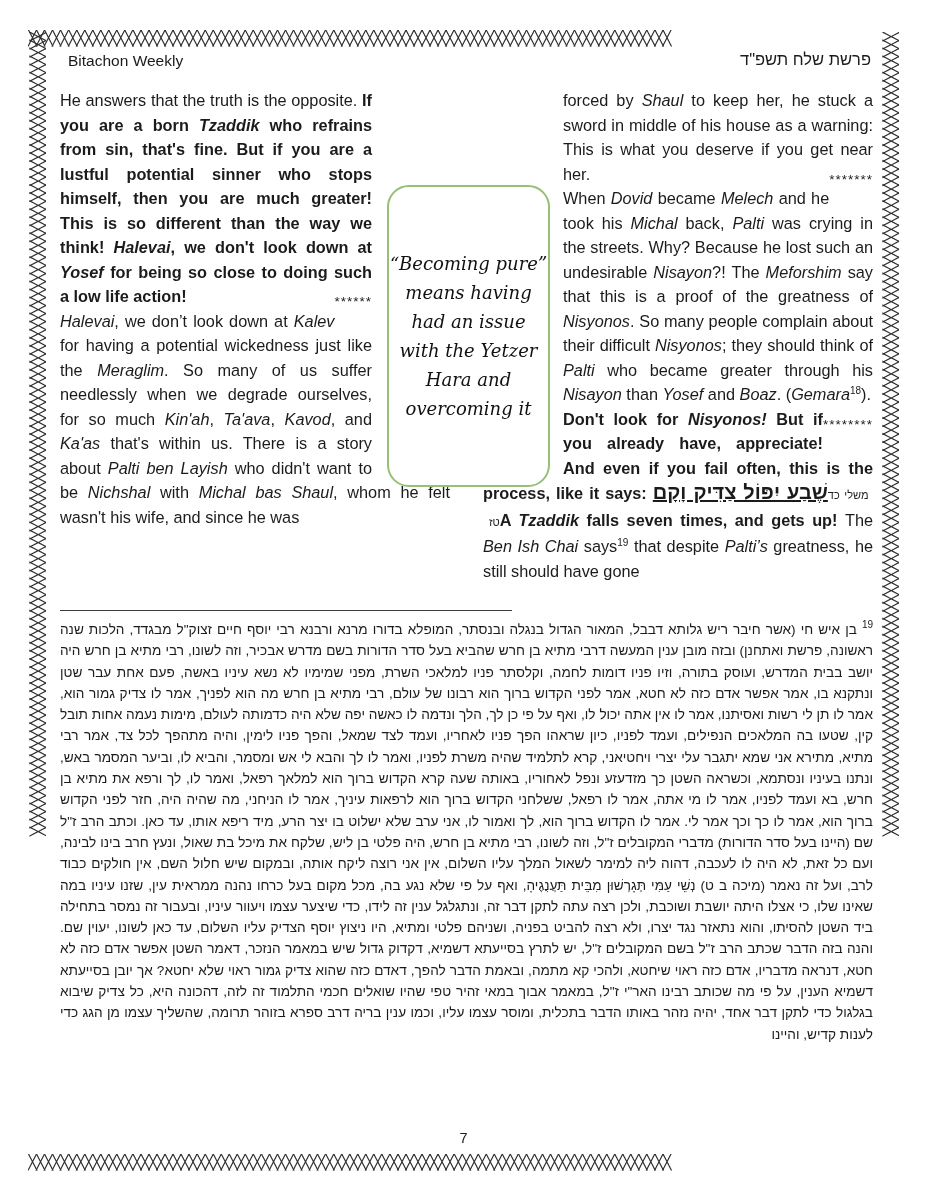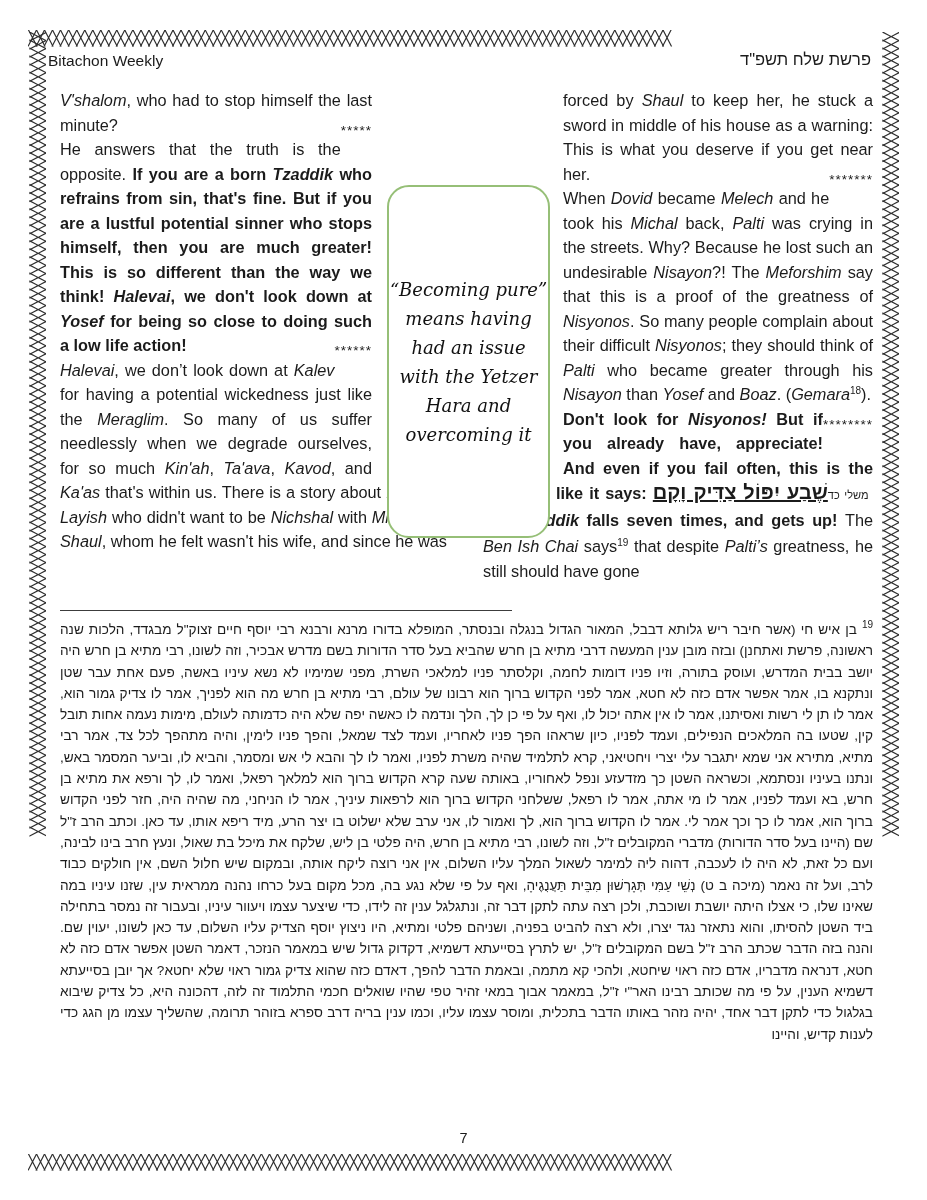--- a/index.html
+++ b/index.html
@@ -8,35 +8,35 @@
 
   
   .border-h{position:absolute;left:28px;right:28px;height:18px;overflow:hidden;white-space:nowrap;
             font-family:"DejaVu Sans",sans-serif;font-size:15px;line-height:17px;letter-spacing:-1px;color:#2e2e2e;}
   .border-top{top:30px;} .border-bottom{bottom:28px;}
   .border-v{position:absolute;top:32px;bottom:32px;width:18px;overflow:hidden;white-space:nowrap;
             writing-mode:vertical-rl;font-family:"DejaVu Sans",sans-serif;font-size:15px;line-height:17px;
             letter-spacing:-1px;color:#2e2e2e;}
   .border-left{left:28px;} .border-right{right:28px;}
 
-  .header-left{position:absolute;left:48px;top:52px;font-size:15.5px;}
+  .header-left{position:absolute;left:68px;top:52px;font-size:15.5px;}
   .header-right{position:absolute;right:56px;top:50px;font-size:16.5px;direction:rtl;}
 
   .col{position:absolute;top:88px;width:390px;text-align:justify;font-size:16.3px;line-height:24.5px;}
   #left-col{left:60px;} #right-col{left:483px;}
   .wrap-spacer-r{float:right;width:78px;height:281px;margin-top:96px;}
   .wrap-spacer-l{float:left;width:80px;height:281px;margin-top:96px;}
   .para{margin:0;}
   .it{font-style:italic;} .bd{font-weight:bold;margin-top:12px;} .bdit{font-weight:bold;font-style:italic;}
   sup{font-size:10px;line-height:0;vertical-align:super;}
   .stars{float:right;font-size:13.5px;letter-spacing:1px;padding-top:6px;}
   .heb-bold{direction:rtl;unicode-bidi:isolate;font-weight:bold;font-size:20px;text-decoration:underline;}
   .heb-small{direction:rtl;unicode-bidi:isolate;font-size:11px;}
 
-  .callout{position:absolute;left:387px;top:185px;width:163px;height:353px;box-sizing:border-box;
+  .callout{position:absolute;left:387px;top:185px;width:163px;height:302px;box-sizing:border-box;
            border:2.5px solid #96bf77;border-radius:22px;background:#ffffff;
            display:flex;align-items:center;justify-content:center;text-align:center;
            font-family:"DejaVu Serif",serif;font-style:italic;font-size:18px;line-height:29px;
            padding:0;color:#111;}
 
   .fn-sep{position:absolute;left:60px;top:610px;width:452px;border-top:1.6px solid #3c3c3c;}
   #footnotes{position:absolute;left:60px;top:619px;width:813px;direction:rtl;text-align:justify;
              font-size:13.6px;line-height:21.3px;}
   .fn-para{margin:0 0 3px 0;}
   #page-num{position:absolute;left:0;right:0;top:1130px;text-align:center;font-size:14.5px;}
@@ -49,21 +49,20 @@
   <div class="border-h border-top">╳╳╳╳╳╳╳╳╳╳╳╳╳╳╳╳╳╳╳╳╳╳╳╳╳╳╳╳╳╳╳╳╳╳╳╳╳╳╳╳╳╳╳╳╳╳╳╳╳╳╳╳╳╳╳╳╳╳╳╳╳╳╳╳╳╳╳╳╳╳╳╳╳╳╳╳╳╳╳╳</div>
   <div class="border-h border-bottom">╳╳╳╳╳╳╳╳╳╳╳╳╳╳╳╳╳╳╳╳╳╳╳╳╳╳╳╳╳╳╳╳╳╳╳╳╳╳╳╳╳╳╳╳╳╳╳╳╳╳╳╳╳╳╳╳╳╳╳╳╳╳╳╳╳╳╳╳╳╳╳╳╳╳╳╳╳╳╳╳</div>
   <div class="border-v border-left">╳╳╳╳╳╳╳╳╳╳╳╳╳╳╳╳╳╳╳╳╳╳╳╳╳╳╳╳╳╳╳╳╳╳╳╳╳╳╳╳╳╳╳╳╳╳╳╳╳╳╳╳╳╳╳╳╳╳╳╳╳╳╳╳╳╳╳╳╳╳╳╳╳╳╳╳╳╳╳╳╳╳╳╳╳╳╳╳╳╳╳╳╳╳╳╳╳╳╳╳</div>
   <div class="border-v border-right">╳╳╳╳╳╳╳╳╳╳╳╳╳╳╳╳╳╳╳╳╳╳╳╳╳╳╳╳╳╳╳╳╳╳╳╳╳╳╳╳╳╳╳╳╳╳╳╳╳╳╳╳╳╳╳╳╳╳╳╳╳╳╳╳╳╳╳╳╳╳╳╳╳╳╳╳╳╳╳╳╳╳╳╳╳╳╳╳╳╳╳╳╳╳╳╳╳╳╳╳</div>
 
   <div class="header-left">Bitachon Weekly</div>
   <div class="header-right">פרשת שלח תשפ"ד</div>
 
   <div class="col" id="left-col">
     <div class="wrap-spacer-r"></div>
-  <div class="para"><span class="it">V'shalom</span><span>, who had to stop himself the last minute?</span><span class="stars">*****</span></div>
       <div class="para"><span>He answers that the truth is the opposite. </span><span class="bd">If you are a born </span><span class="bdit">Tzaddik</span><span class="bd"> who refrains from sin, that's fine. But if you are a lustful potential sinner who stops himself, then you are much greater! This is so different than the way we think! </span><span class="bdit">Halevai</span><span class="bd">, we don't look down at </span><span class="bdit">Yosef</span><span class="bd"> for being so close to doing such a low life action!</span><span class="stars">******</span></div>
       <div class="para"><span class="it">Halevai</span><span>, we don’t look down at </span><span class="it">Kalev</span><span> for having a potential wickedness just like the </span><span class="it">Meraglim</span><span>. So many of us suffer needlessly when we degrade ourselves, for so much </span><span class="it">Kin'ah</span><span>, </span><span class="it">Ta'ava</span><span>, </span><span class="it">Kavod</span><span>, and </span><span class="it">Ka'as</span><span> that's within us. There is a story about </span><span class="it">Palti ben Layish</span><span> who didn't want to be </span><span class="it">Nichshal</span><span> with </span><span class="it">Michal bas Shaul</span><span>, whom he felt wasn't his wife, and since he was</span></div>
     </div>
 
   <div class="col" id="right-col">
     <div class="wrap-spacer-l"></div>
   <div class="para"><span>forced by </span><span class="it">Shaul</span><span> to keep her, he stuck a sword in middle of his house as a warning: This is what you deserve if you get near her.</span><span class="stars">*******</span></div>
       <div class="para"><span>When </span><span class="it">Dovid</span><span> became </span><span class="it">Melech</span><span> and he took his </span><span class="it">Michal</span><span> back, </span><span class="it">Palti</span><span> was crying in the streets. Why? Because he lost such an undesirable </span><span class="it">Nisayon</span><span>?! The </span><span class="it">Meforshim</span><span> say that this is a proof of the greatness of </span><span class="it">Nisyonos</span><span>. So many people complain about their difficult </span><span class="it">Nisyonos</span><span>; they should think of </span><span class="it">Palti</span><span> who became greater through his </span><span class="it">Nisayon</span><span> than </span><span class="it">Yosef</span><span> and </span><span class="it">Boaz</span><span>. (</span><span class="it">Gemara</span><sup>18</sup><span>).</span><span class="stars">********</span></div>
       <div class="para"><span class="bd">Don't look for </span><span class="bdit">Nisyonos!</span><span class="bd"> But if you already have, appreciate! And even if you fail often, this is the process, like it says: </span><span class="heb-bold">שֶׁבַע יִפּוֹל צַדִּיק וָקָם</span><span class="heb-small"> משלי כד טז </span><span class="bd">A </span><span class="bdit">Tzaddik</span><span class="bd"> falls seven times, and gets up! </span><span>The </span><span class="it">Ben Ish Chai</span><span> says</span><sup>19</sup><span> that despite </span><span class="it">Palti’s</span><span> greatness, he still should have gone</span></div>
     </div>

